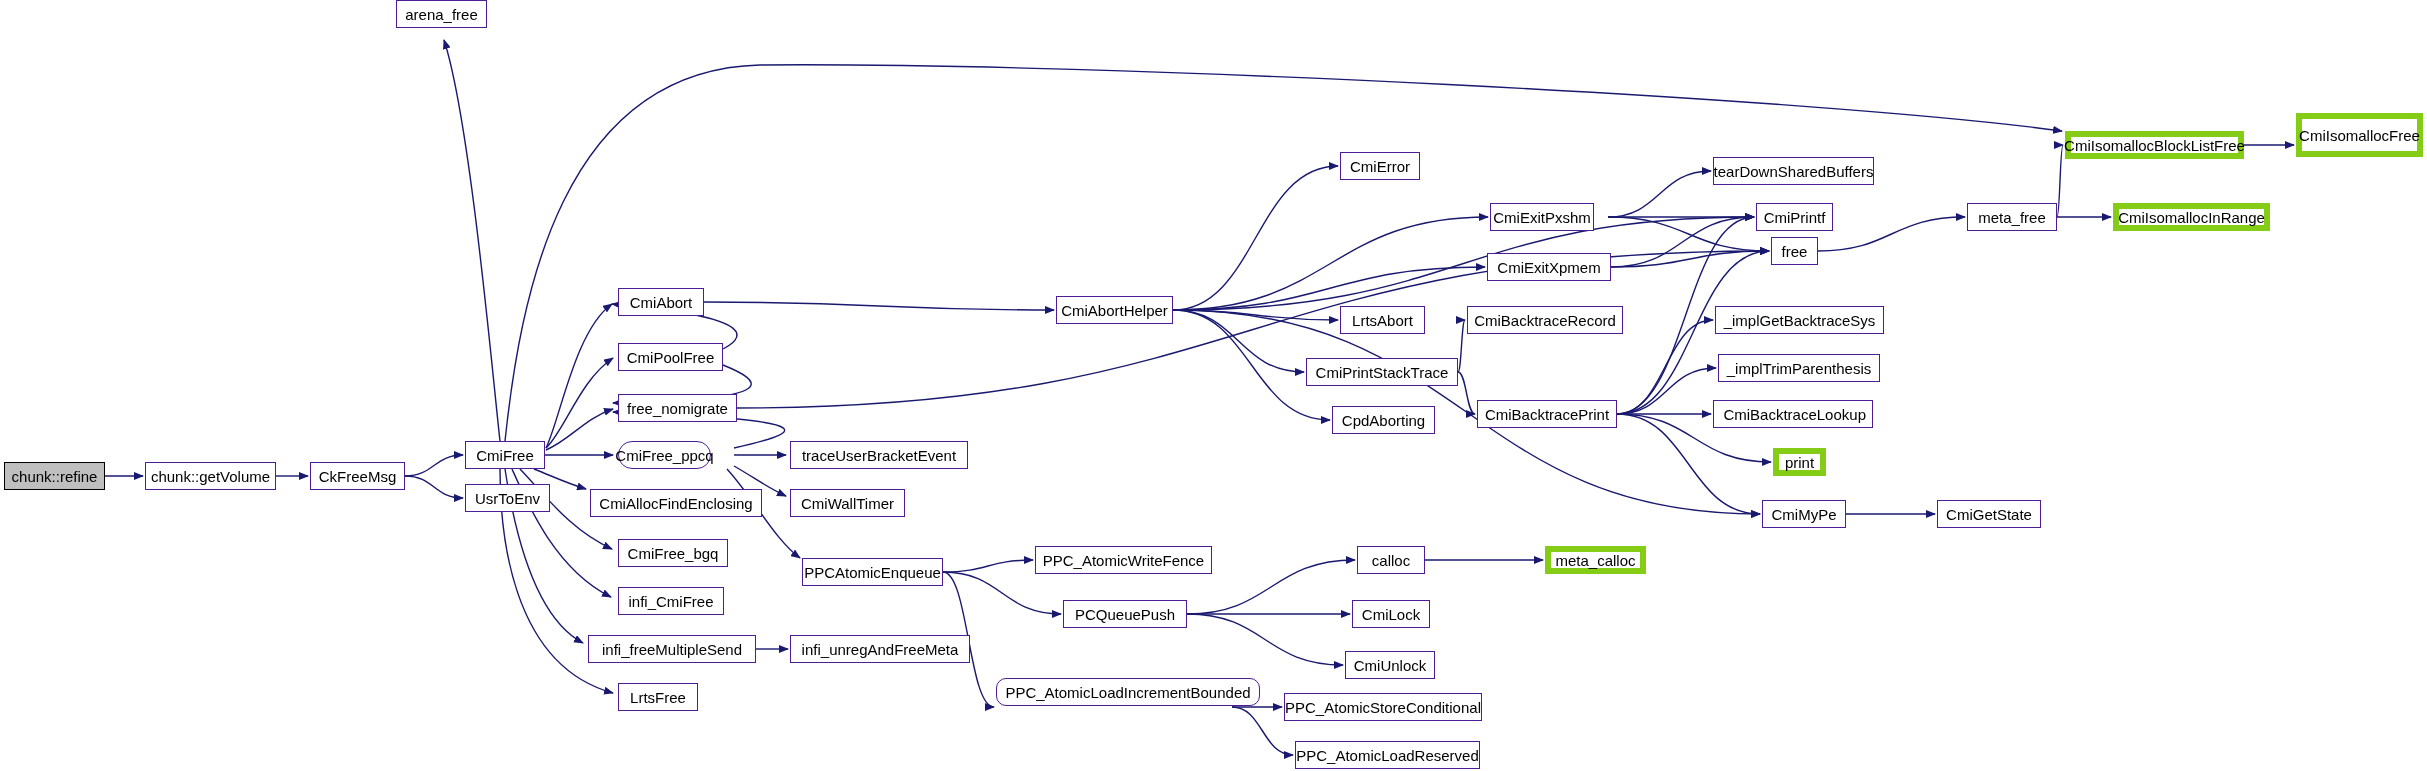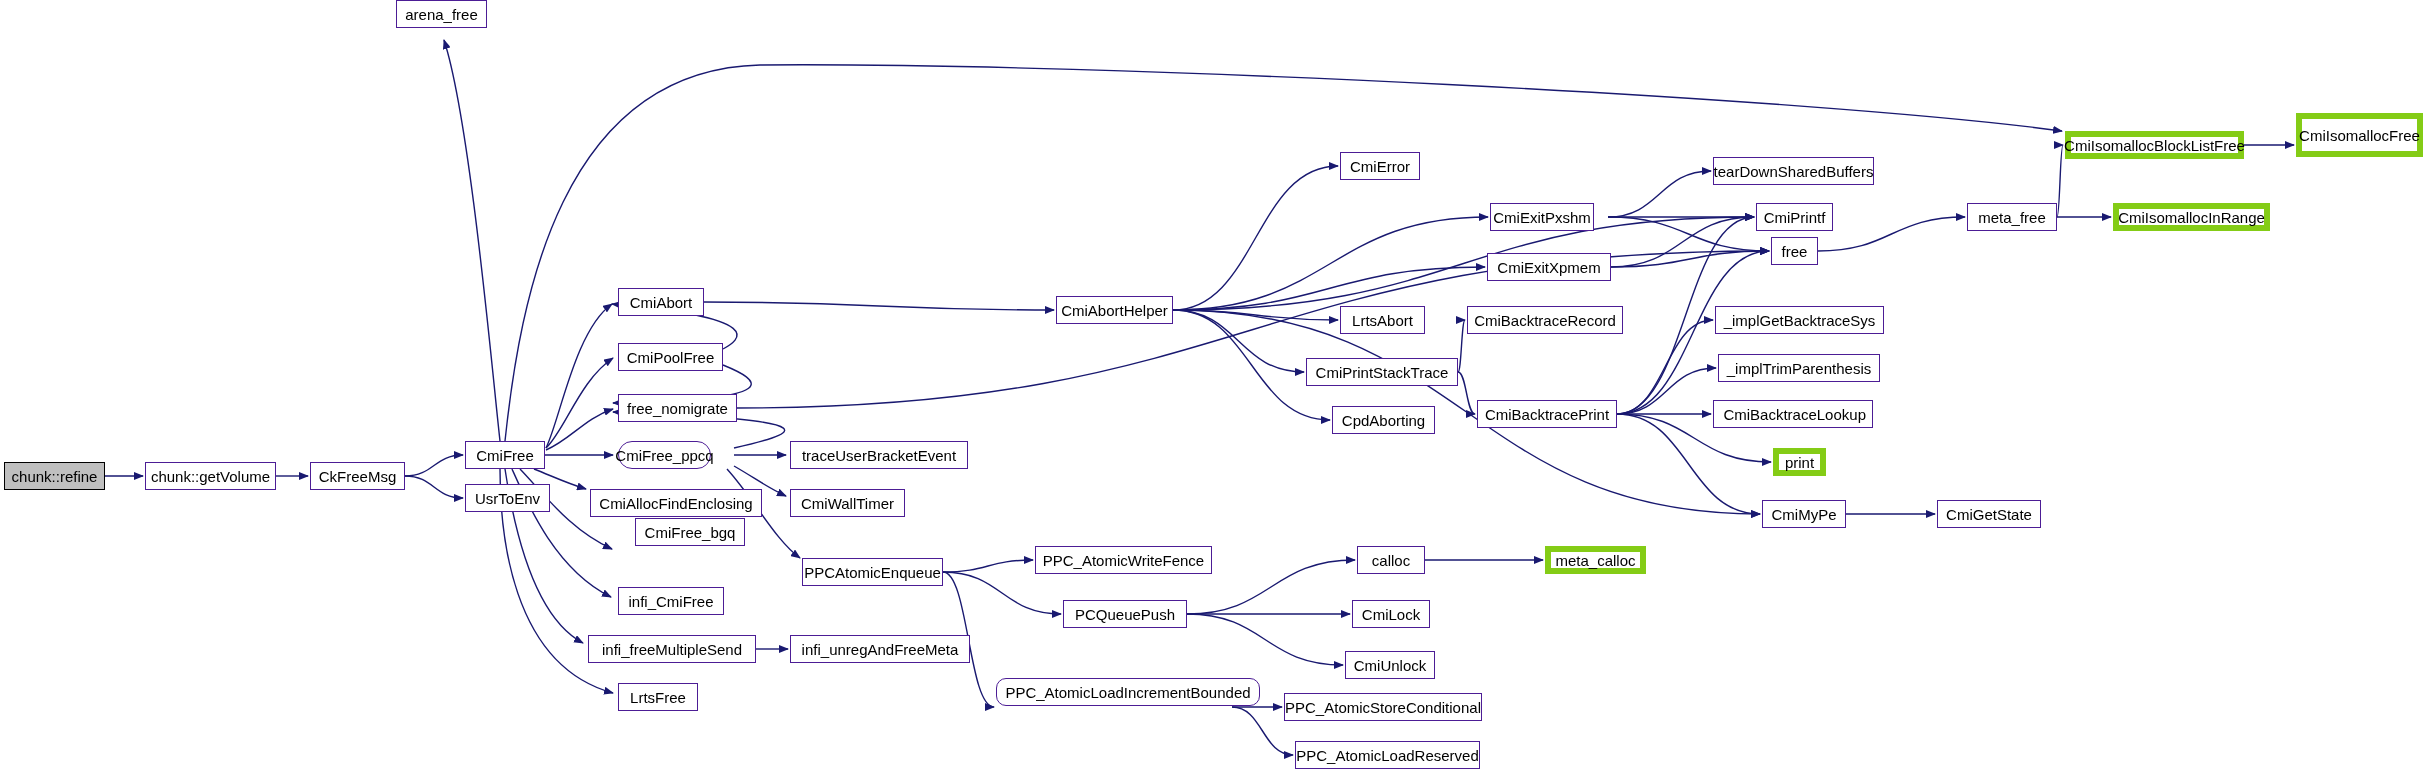--- a/index.html
+++ b/index.html
@@ -113,21 +113,21 @@
       </div>
       <div class="node" style="left: 618px; top: 394px; width: 119px; height: 28px;">
         <span>free_nomigrate</span>
       </div>
       <div class="node" style="left: 618px; top: 441px; width: 93px; height: 28px; border-radius: 14px;">
         <span>CmiFree_ppcq</span>
       </div>
       <div class="node" style="left: 590px; top: 489px; width: 172px; height: 28px;">
         <span>CmiAllocFindEnclosing</span>
       </div>
-      <div class="node" style="left: 618px; top: 518px; width: 110px; height: 28px; margin-left: 17px;">
+      <div class="node" style="left: 618px; top: 539px; width: 110px; height: 28px;">
         <span>CmiFree_bgq</span>
       </div>
       <div class="node" style="left: 618px; top: 587px; width: 106px; height: 28px;">
         <span>infi_CmiFree</span>
       </div>
       <div class="node" style="left: 588px; top: 635px; width: 168px; height: 28px;">
         <span>infi_freeMultipleSend</span>
       </div>
       <div class="node" style="left: 618px; top: 683px; width: 80px; height: 28px;">
         <span>LrtsFree</span>

